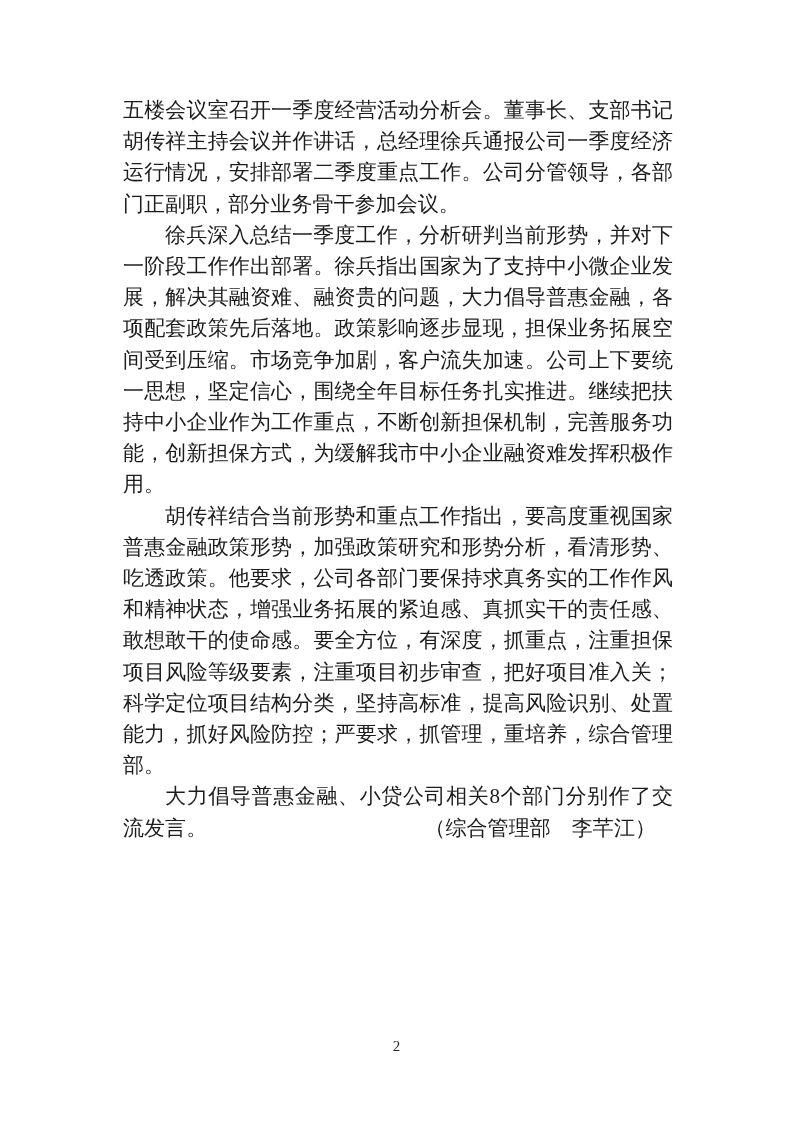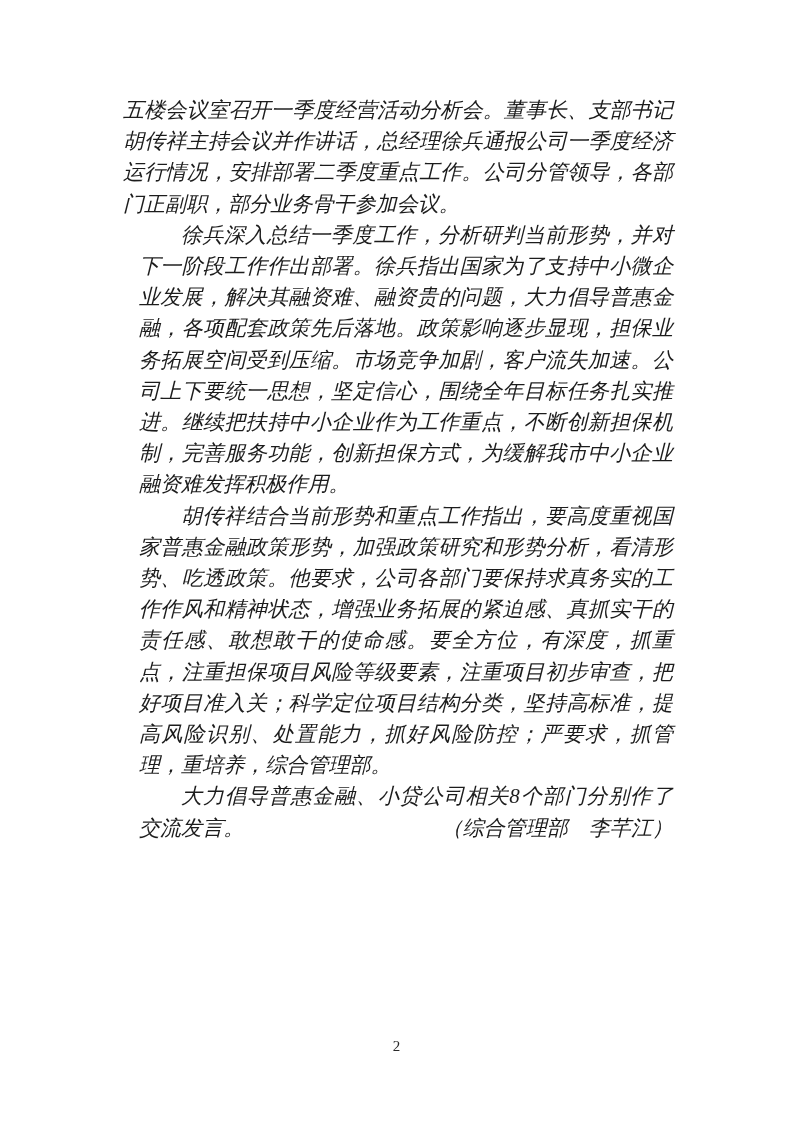--- a/index.html
+++ b/index.html
@@ -19,34 +19,32 @@
   .content {
     position: absolute;
     left: 123px;
     top: 95px;
     width: 550px;
     font-size: 21px;
     line-height: 31.2px;
     text-align: justify;
     text-justify: inter-character;
     letter-spacing: 0.05px;
-    font-style: italic;
   }
   .para {
     margin: 0;
     padding: 0;
     word-break: normal;
     overflow-wrap: break-word;
   }
   .para.indent {
     text-indent: 2em;
-    margin-left: 16px;
   }
   .attribution-line {
-    margin: 0;
+    margin: 17px;
     margin-top: -31.2px; 
     text-align: right;
   }
   .page-number {
     position: absolute;
     left: 0;
     right: 0;
     top: 1036px;
     text-align: center;
     font-size: 15px;

